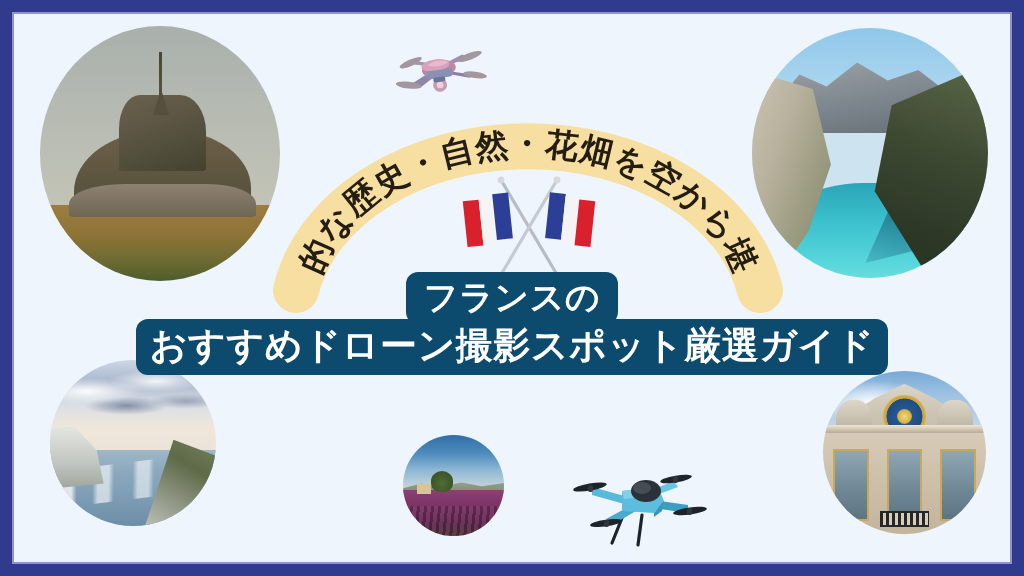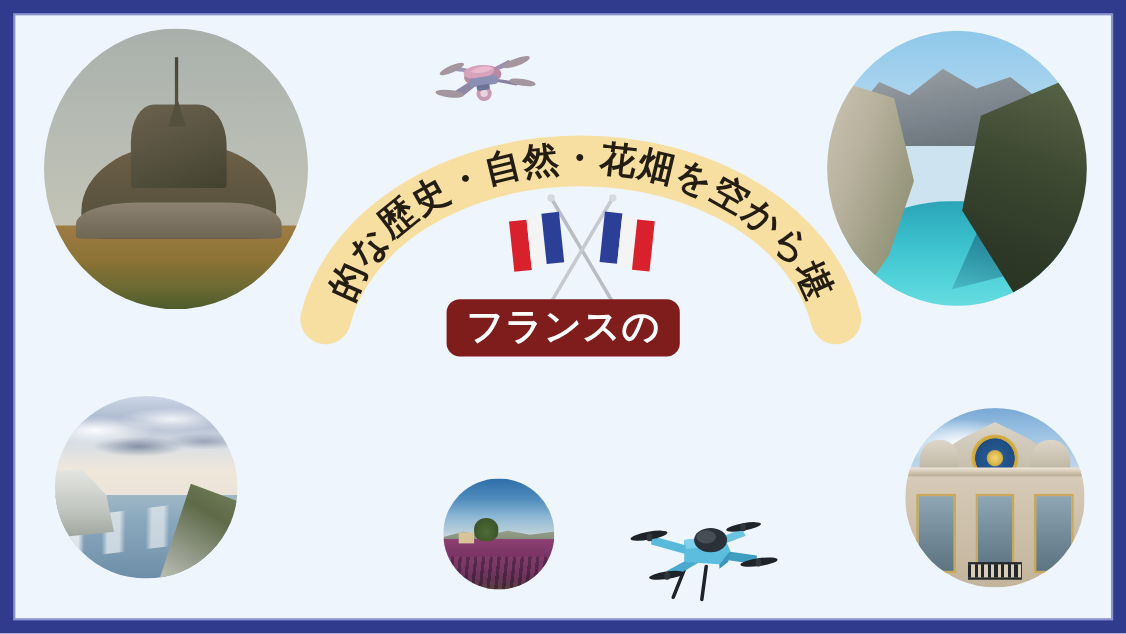--- a/index.html
+++ b/index.html
@@ -294,21 +294,21 @@
   .title {
     position: absolute;
     left: 0;
     right: 0;
     top: 258px;
     text-align: center;
     line-height: 0;
   }
   .title-line {
     display: inline-block;
-    background: #7f1d1d;
+    background: #0c4a6e;
     color: #ffffff;
     font-family: "DejaVu Sans", "Liberation Sans", sans-serif;
     font-weight: 700;
     font-size: 34px;
     line-height: 46px;
     padding: 2px 18px 4px;
     border-radius: 12px;
     white-space: nowrap;
     letter-spacing: 0.5px;
   }
@@ -451,20 +451,23 @@
           <rect x="108" y="20" width="14" height="46" fill="#F4F4F4"></rect>
           <rect x="122" y="22" width="16" height="46" fill="#D8212C"></rect>
         </g>
       </svg>
     </div>
 
     <div class="title">
       <div class="title-row">
         <span class="title-line l1">フランスの</span>
       </div>
+      <div class="title-row">
+        <span class="title-line l2">おすすめドローン撮影スポット厳選ガイド</span>
+      </div>
     </div>
 
     <div class="drone-bottom">
       <svg viewBox="0 0 148 90" xmlns="http://www.w3.org/2000/svg">
 
         <g stroke="#1d2329" stroke-width="3.2" stroke-linecap="round" fill="none">
           <path d="M58 56 L46 86"></path>
           <path d="M76 58 L72 88"></path>
         </g>
 

